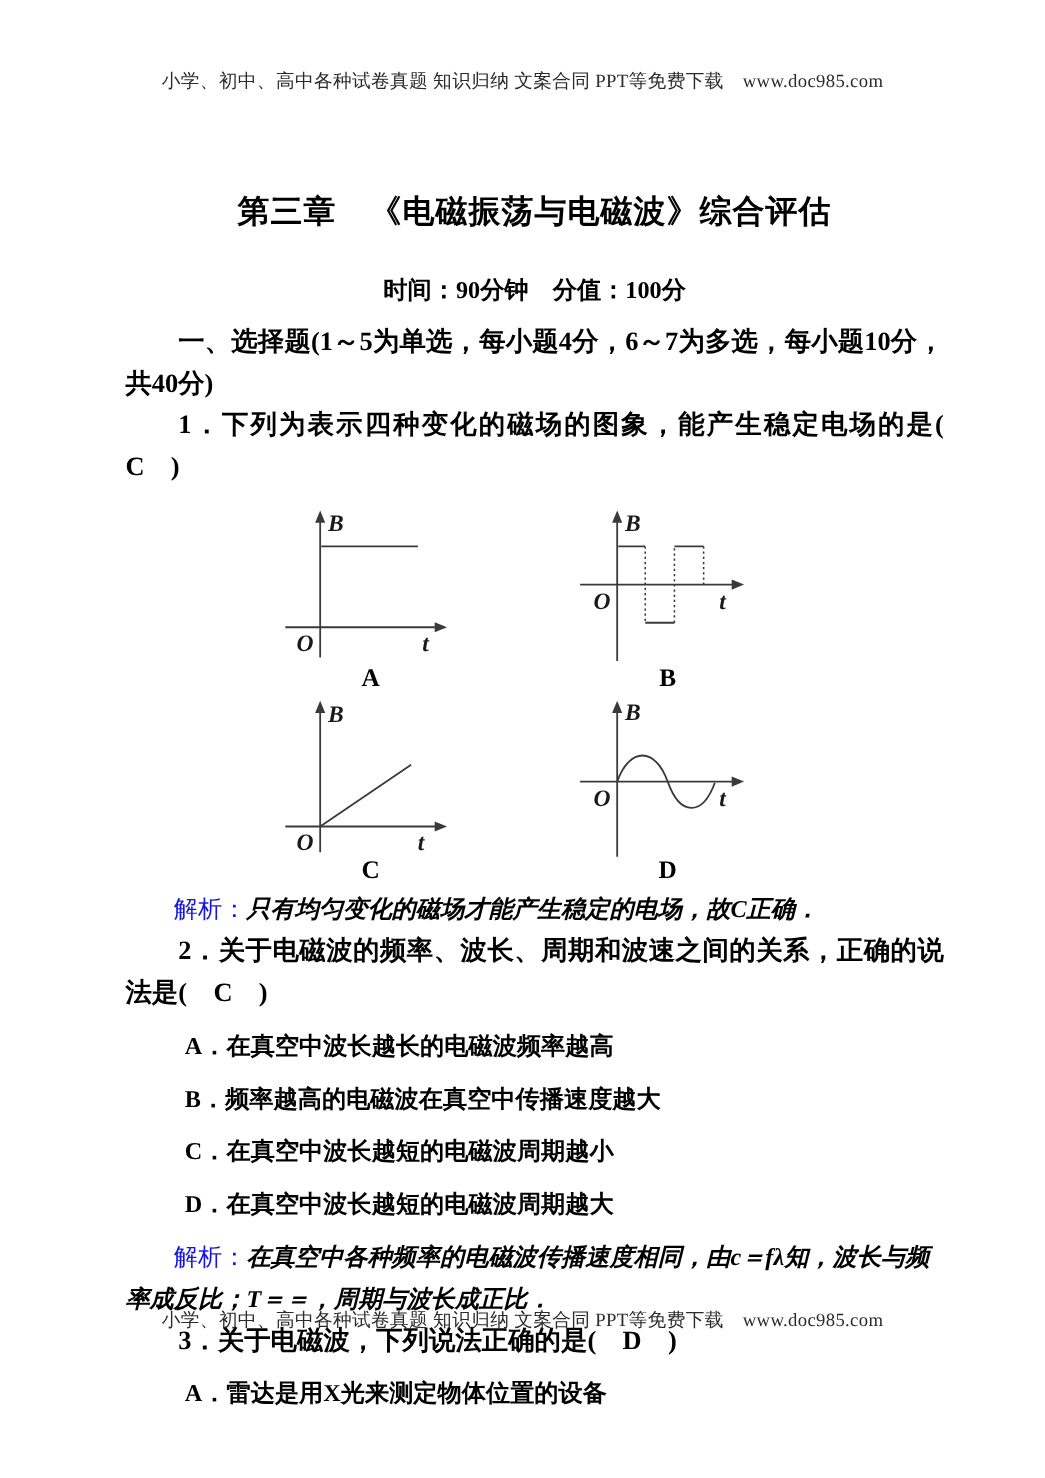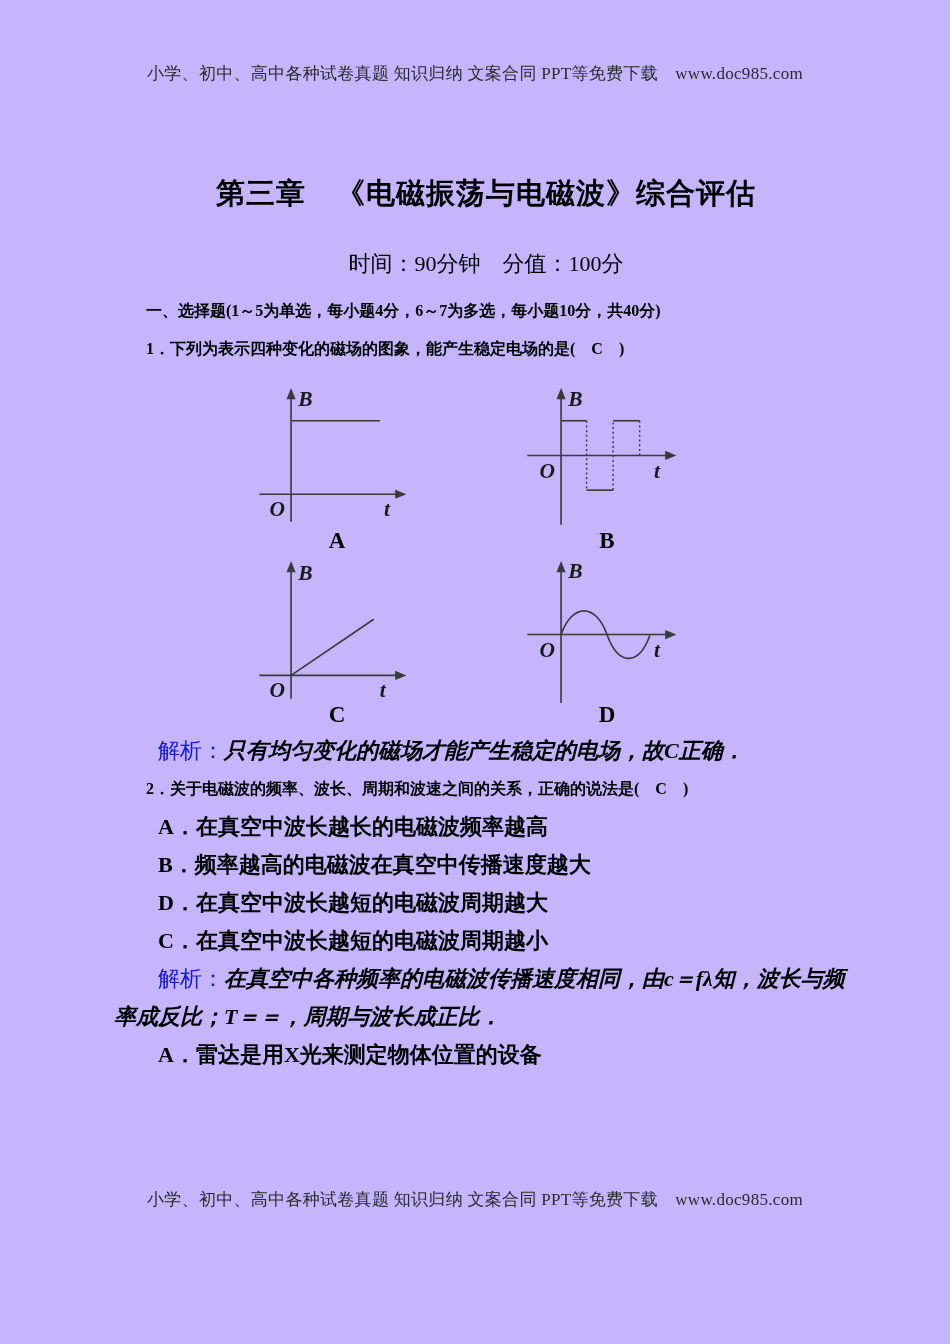--- a/index.html
+++ b/index.html
@@ -1,19 +1,19 @@
 <!DOCTYPE html>
 <html><head>
 <meta charset="utf-8">
 <style>
   html,body{margin:0;padding:0;background:#e8e8e8;}
   .page{
     position:relative;
     width:950px;height:1344px;
-    background:#c4b5fd;
+    background:#ffffff;
     margin:0 auto;
     overflow:hidden;
     font-family:"Liberation Serif",serif;
     color:#000;
   }
   .running-head{
     position:absolute;left:0;top:62px;width:950px;
     text-align:center;font-size:17px;color:#2a2a2a;
     letter-spacing:0.3px;white-space:nowrap;
   }
@@ -23,30 +23,30 @@
     letter-spacing:0.3px;white-space:nowrap;
   }
   .main{
     position:absolute;left:114px;top:172px;width:744px;
   }
   .doc-title{
     text-align:center;font-size:29px;font-weight:bold;
     letter-spacing:1px;line-height:42px;margin:0;
   }
   .meta-line{
-    text-align:center;font-size:22px;font-weight:normal;
+    text-align:center;font-size:22px;font-weight:bold;
     margin:32px 0 10px 0;line-height:36px;
   }
   .para{
-    font-size:16px;font-weight:bold;line-height:38px;
+    font-size:24px;font-weight:bold;line-height:38px;
     text-indent:2em;margin:0;text-align:justify;
   }
   .option-line{
     font-size:22px;font-weight:bold;line-height:38px;
-    text-indent:2em;margin:0;
+    text-indent:2em;margin:10px;
   }
   .analysis{
     font-size:22px;line-height:38px;text-indent:2em;margin:0;
   }
   .analysis .label{color:#1515dd;font-weight:normal;}
   .analysis .body{font-style:italic;font-weight:600;}
   .figures{
     margin:16px 0 4px 128px;width:540px;
     display:grid;grid-template-columns:270px 270px;row-gap:4px;
   }
@@ -148,25 +148,26 @@
       </div>
 
     </div>
 
     <p class="analysis"><span class="label">解析：</span><span class="body">只有均匀变化的磁场才能产生稳定的电场，故C正确．</span></p>
 
     <p class="para">2．关于电磁波的频率、波长、周期和波速之间的关系，正确的说法是(　C　)</p>
 
     <p class="option-line">A．在真空中波长越长的电磁波频率越高</p>
     <p class="option-line">B．频率越高的电磁波在真空中传播速度越大</p>
+    <p class="option-line">C．在真空中波长越短的电磁波周期越小</p>
     <p class="option-line">D．在真空中波长越短的电磁波周期越大</p>
-    <p class="option-line">C．在真空中波长越短的电磁波周期越小</p>
 
     <p class="analysis"><span class="label">解析：</span><span class="body">在真空中各种频率的电磁波传播速度相同，由c＝fλ知，波长与频率成反比；T＝＝，周期与波长成正比．</span></p>
 
+    <p class="para">3．关于电磁波，下列说法正确的是(　D　)</p>
 
     <p class="option-line">A．雷达是用X光来测定物体位置的设备</p>
 
   </div>
 
   <div class="running-foot">
     <span>小学、初中、高中各种试卷真题 知识归纳 文案合同 PPT等免费下载　www.doc985.com</span>
   </div>
 
 </div>

